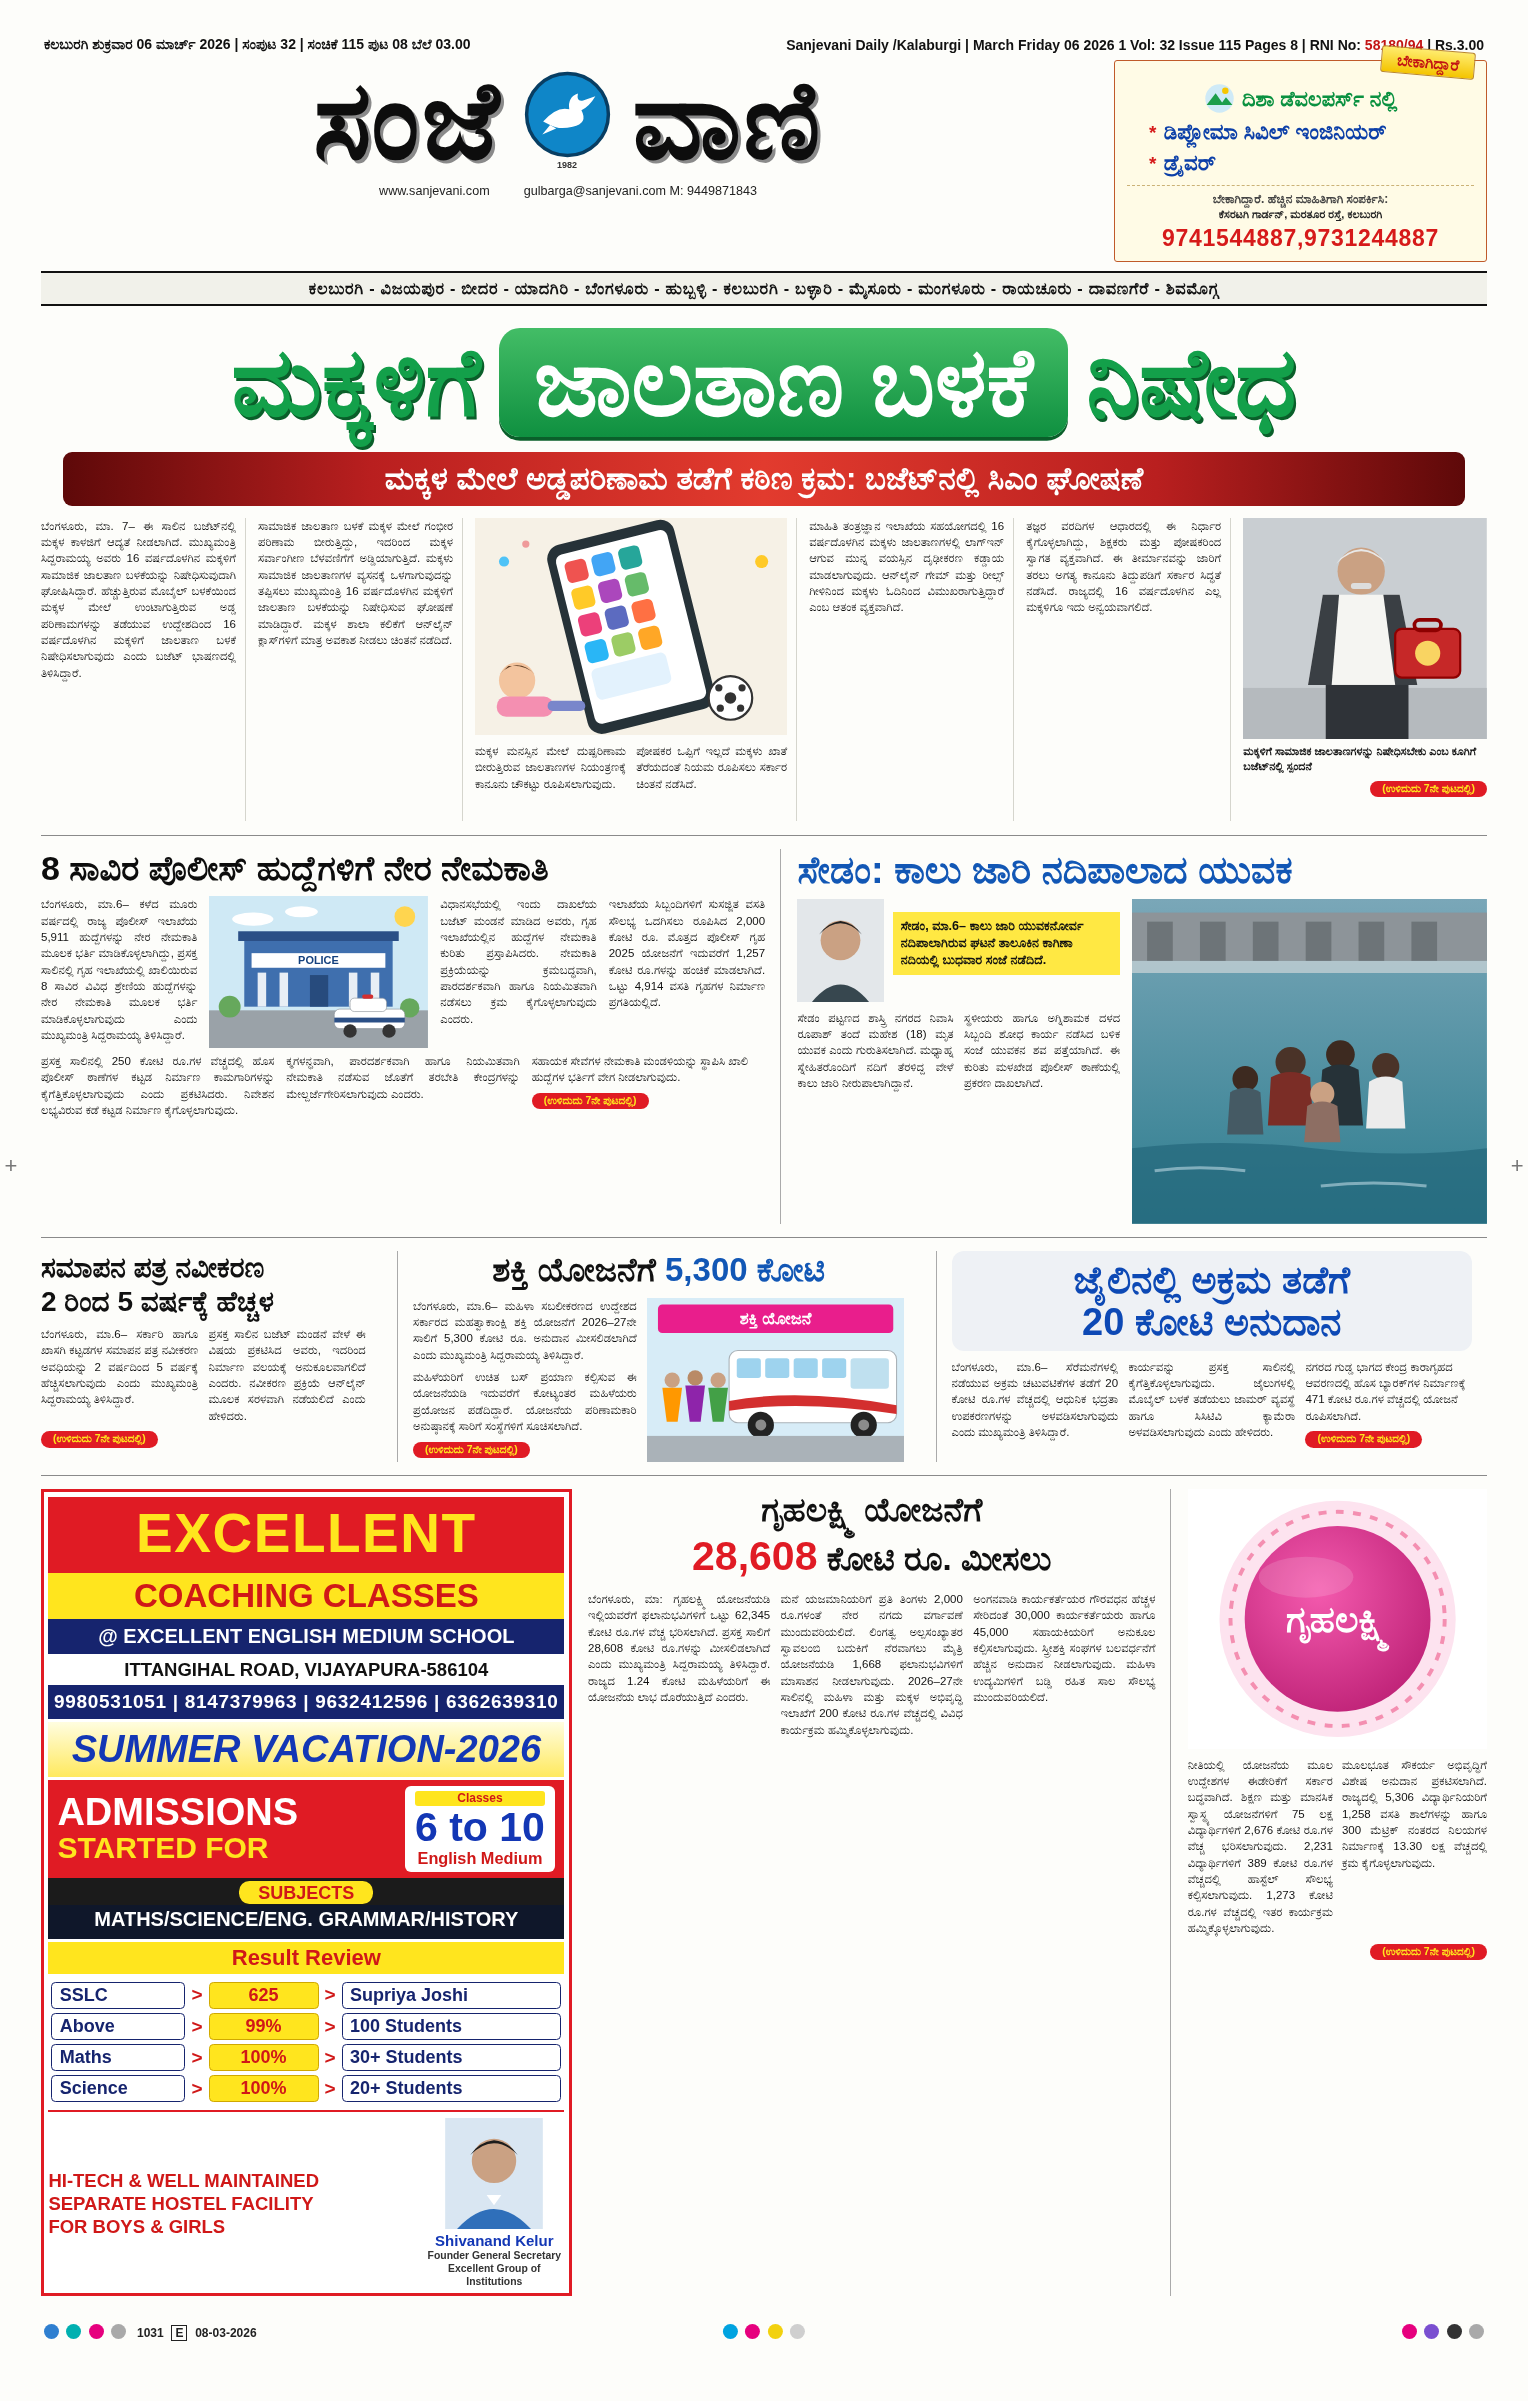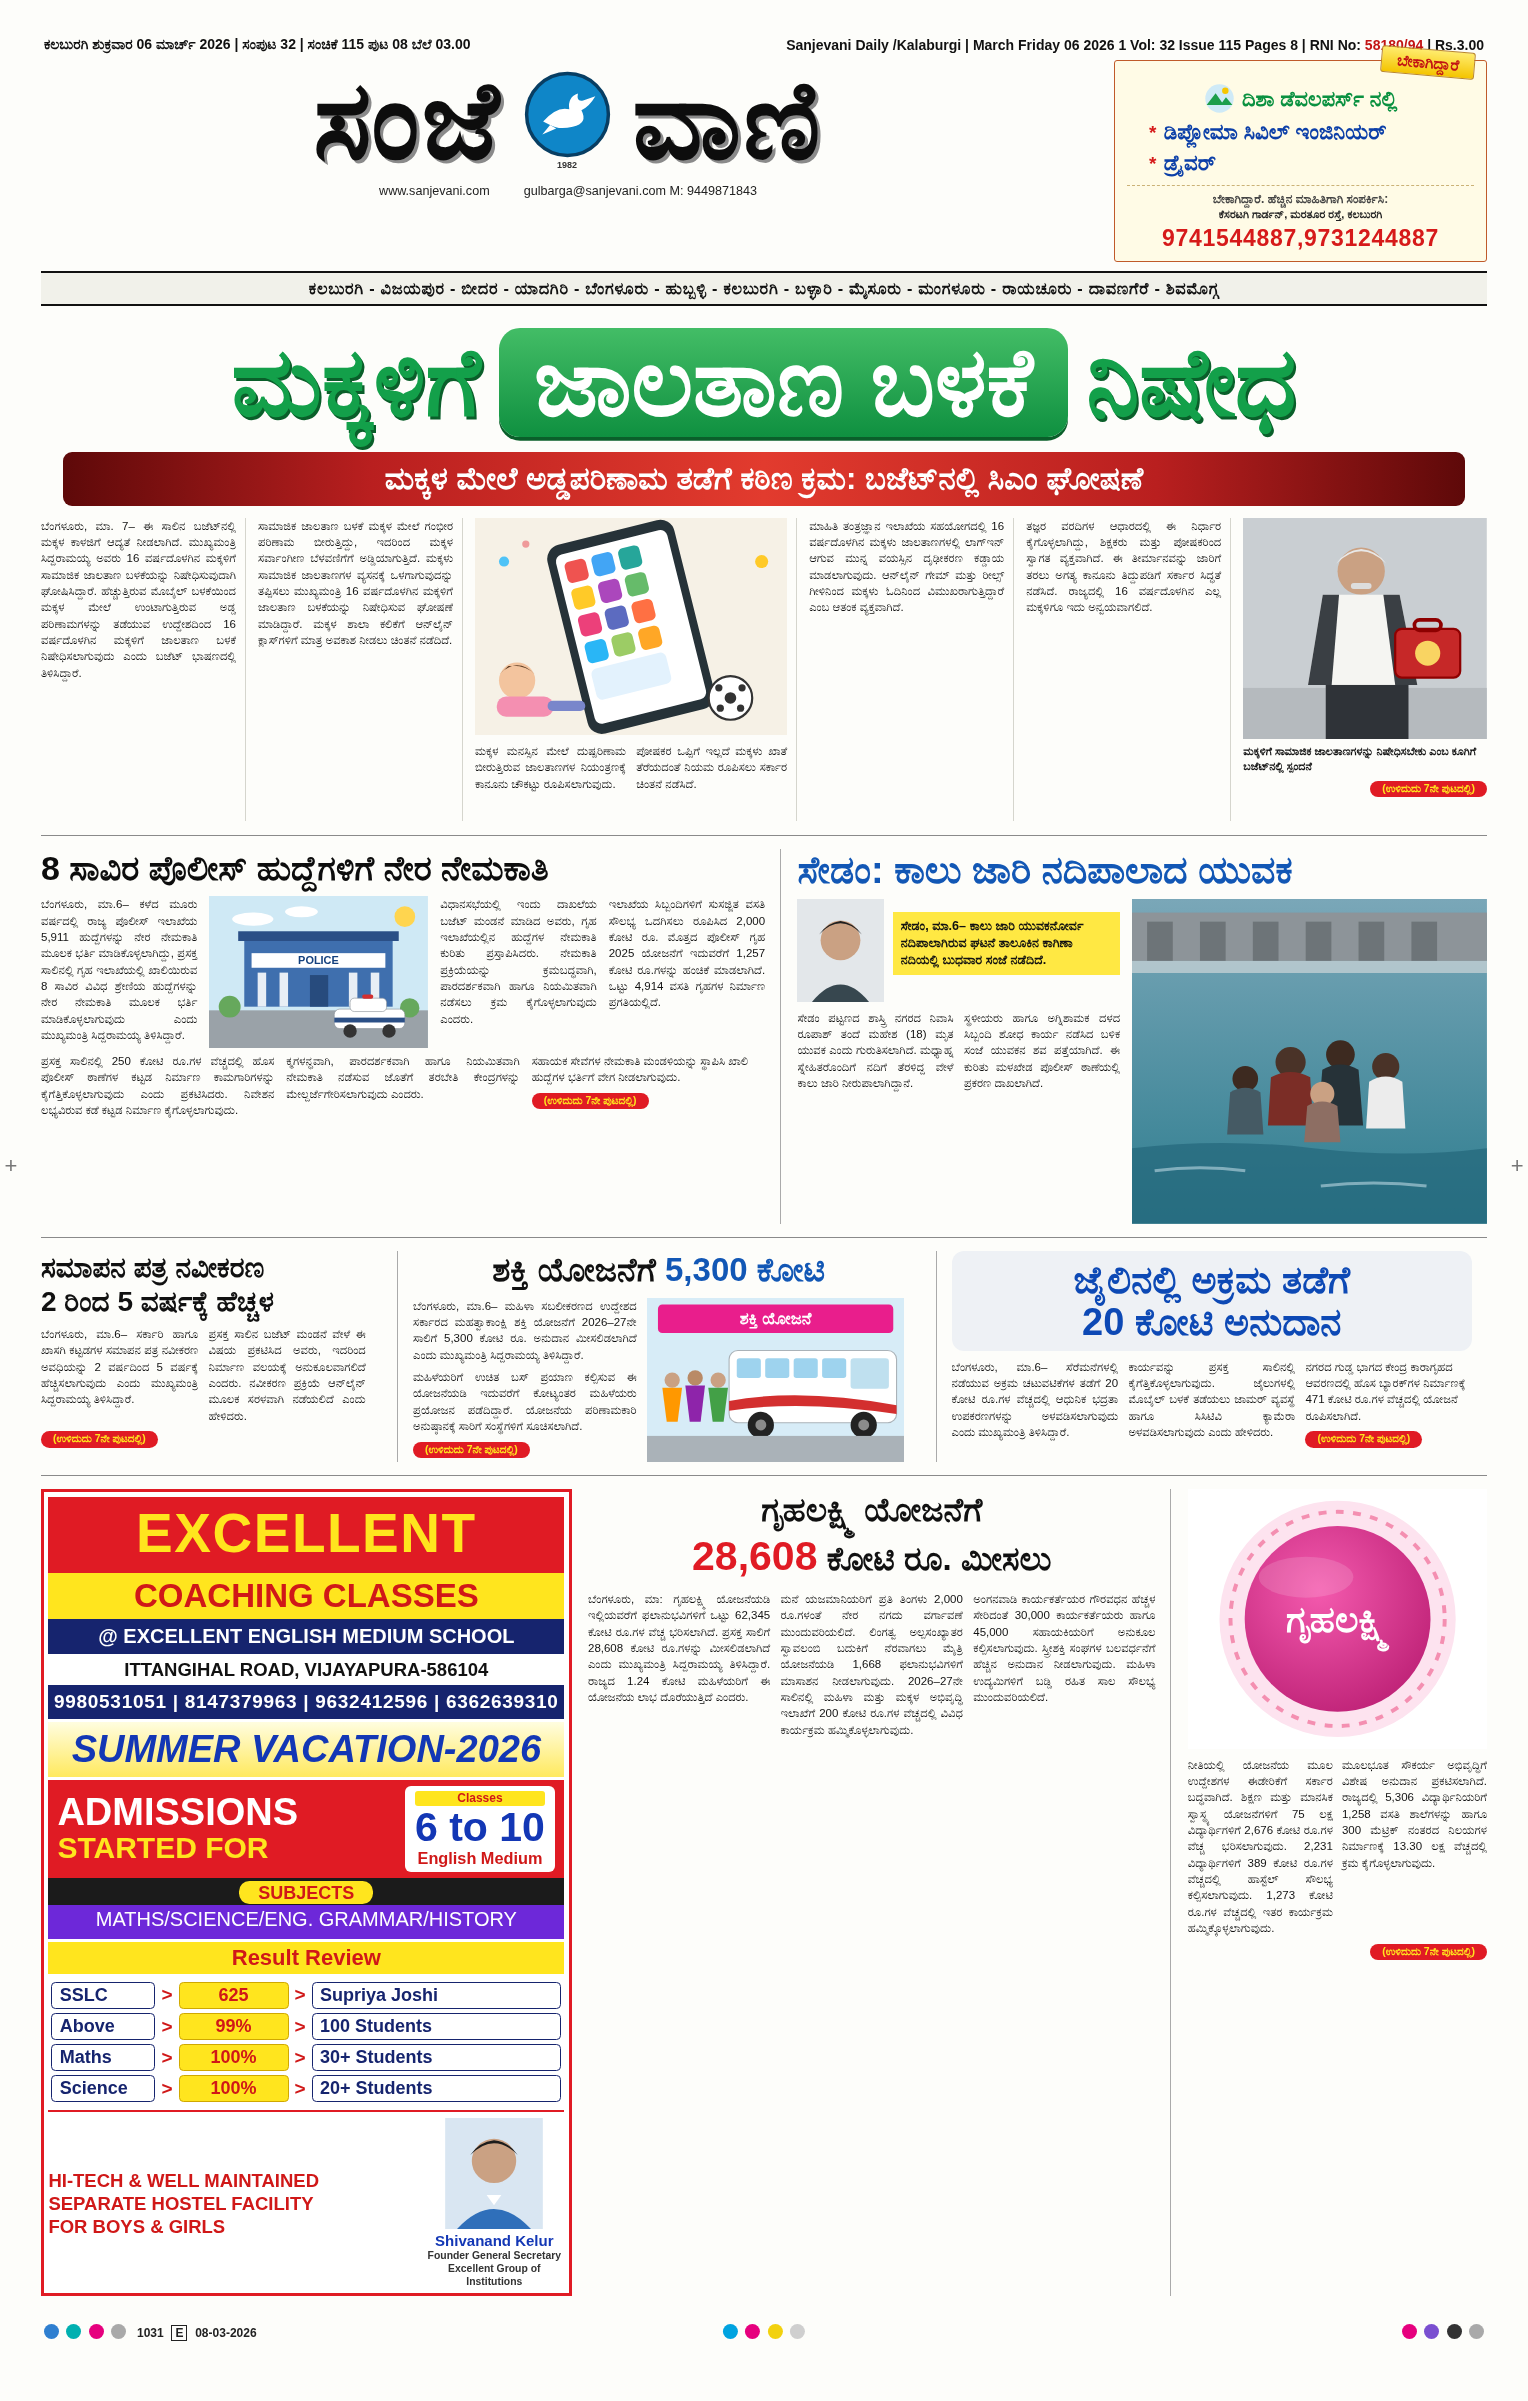--- a/index.html
+++ b/index.html
@@ -129,28 +129,28 @@
   .exc-adm-left { flex:1; }
   .exc-admissions { color:#fff; font-size:38px; font-weight:900; line-height:1; }
   .exc-started { color:#ffe51e; font-size:30px; font-weight:900; }
   .exc-classes { background:#fff; border-radius:6px; padding:4.4px 10.4px; text-align:center; }
   .cls-label { display:block; background:#ffe51e; color:#d01818; font-size:12px; font-weight:bold; border-radius:3px; padding:0.7px 4.4px; }
   .cls-range { display:block; color:#1337b5; font-size:41px; font-weight:900; line-height:1.05; }
   .cls-med { display:block; color:#d01818; font-size:16.3px; font-weight:900; }
   .exc-subjects-label { background:#1b1b1b; text-align:center; padding:4.4px 0 1.5px; }
   .exc-subjects-label span { background:#ffe51e; color:#d01818; font-weight:900; font-size:18px;
     padding:1.5px 19px; border-radius:10.4px; }
-  .exc-subjects { background:#6d28d9; color:#fff; font-size:20px; font-weight:400;
+  .exc-subjects { background:#0f172a; color:#fff; font-size:20px; font-weight:700;
     text-align:center; padding:3px 0 7.4px; }
   .exc-result-title { background:#ffe51e; color:#d01818; font-size:22px; font-weight:900;
     text-align:center; padding:3px 0; margin-top:3px; }
   .exc-table { padding:4.4px 3px; }
   .exc-row { display:flex; align-items:center; gap:6px; margin:3.7px 0; font-weight:900; }
   .chip { border:1.5px solid #16246e; border-radius:4.4px; padding:2.2px 7.4px; font-size:18px; }
-  .chip.c1 { color:#16246e; width:104px; }
+  .chip.c1 { color:#16246e; width:134px; }
   .chip.c2 { color:#d01818; background:#ffe51e; border-color:#d0a800; width:110px; text-align:center; }
   .chip.c3 { color:#16246e; flex:1; }
   .arr { color:#d01818; font-size:19px; font-weight:900; }
   .exc-foot { display:flex; gap:7.4px; align-items:center; border-top:2.2px solid #e01b24; padding-top:6px; }
   .exc-foot-left { flex:1; color:#d01818; font-weight:900; font-size:18.5px; line-height:1.25; }
   .exc-person { width:140px; text-align:center; }
   .exc-person svg { width:98px; height:111px; margin:0 auto; display:block; }
   .exc-name { color:#1337b5; font-weight:900; font-size:15px; margin-top:3px; }
   .exc-role { font-size:10.4px; font-weight:bold; color:#333; line-height:1.25; }
   

